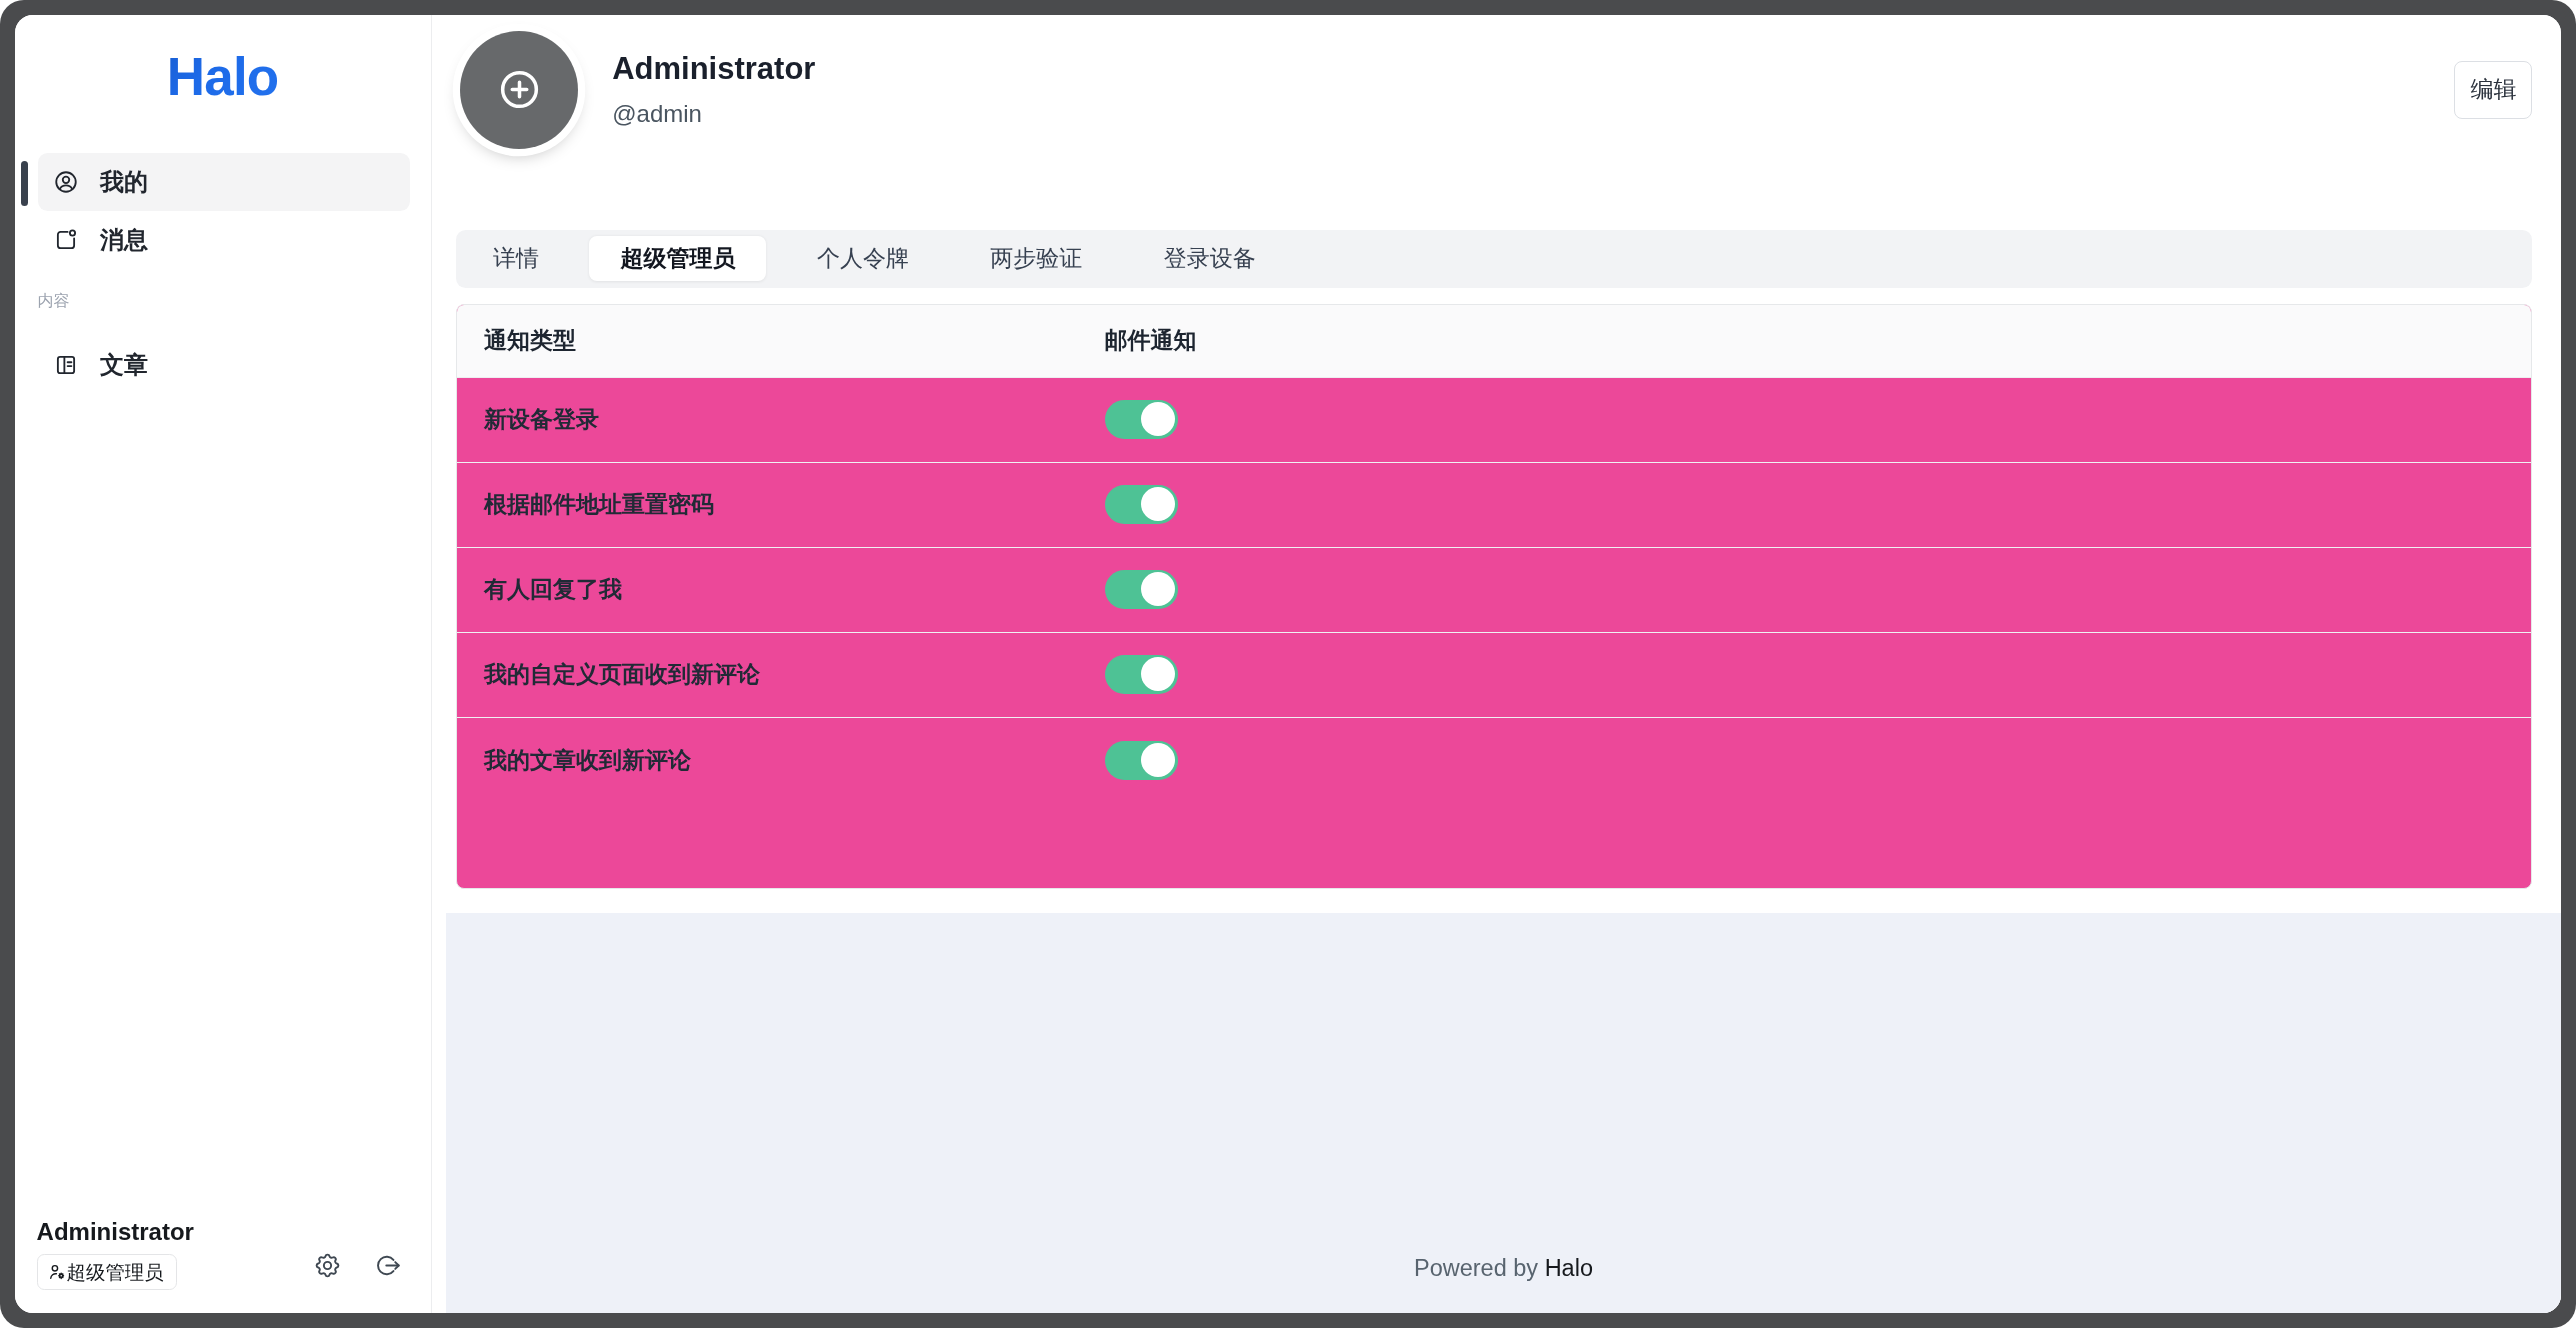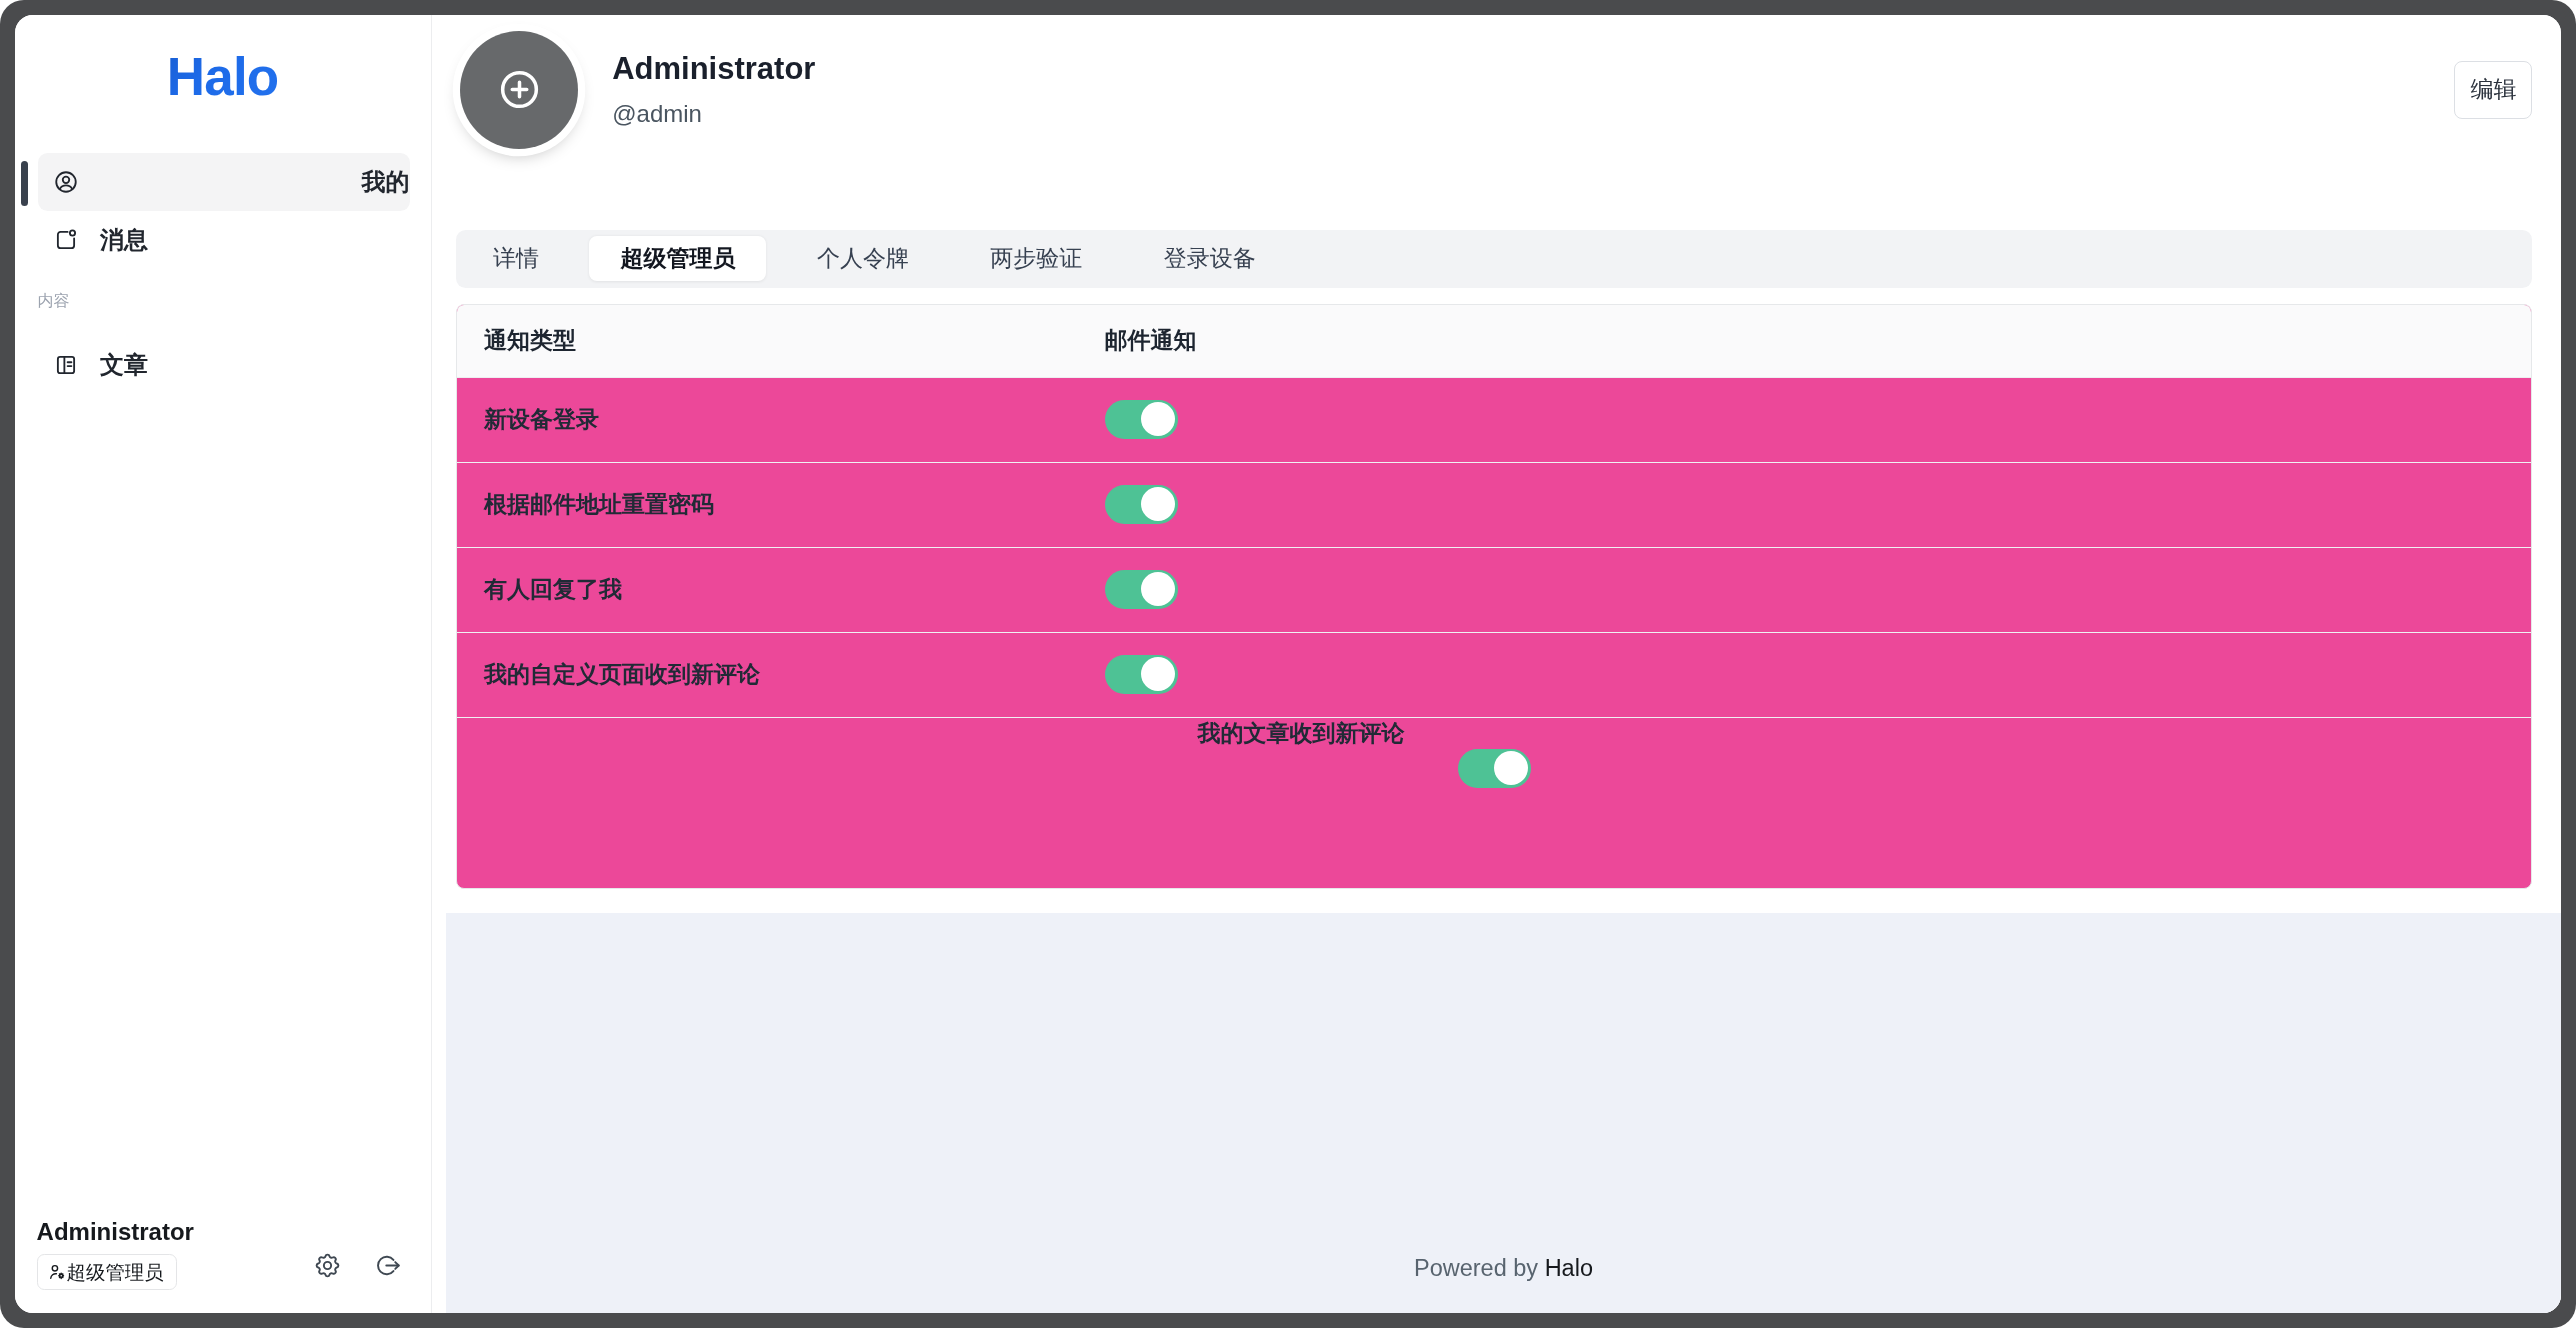--- a/index.html
+++ b/index.html
@@ -10,21 +10,21 @@
 
   
   .sidebar { position:absolute; left:0; top:0; bottom:0; width:417px; background:#fff; border-right:1.6px solid #ECEDEF; }
   .logo { position:absolute; top:31px; left:0; width:100%; text-align:center;
           font-size:53px; font-weight:800; letter-spacing:-0.8px;
           background:linear-gradient(135deg,#0C3F9C 0%,#1D6AE8 45%,#2B7CF5 100%);
           -webkit-background-clip:text; background-clip:text; color:transparent; }
   .nav { position:absolute; top:138px; left:23px; right:21px; }
   .nav-item { height:58px; border-radius:9.7px; display:flex; align-items:center; padding-left:15.4px;
               font-size:24px; font-weight:600; color:#21262E; cursor:pointer; }
-  .nav-item.active { background:#F4F4F5;justify-content:space-between; }
+  .nav-item.active { background:#F4F4F5; }
   .nav-item .nicon { width:26px; height:26px; margin-right:21px; display:flex; align-items:center; justify-content:center; }
   .nav-item svg { width:26px; height:26px; stroke:#21262E; stroke-width:1.7; fill:none; stroke-linecap:round; stroke-linejoin:round; }
   .active-bar { position:absolute; left:6.5px; top:146px; width:7.3px; height:45px; border-radius:4px; background:#39414D; }
   .section-label { margin:19.4px 0 21px 0; height:27.5px; font-size:16px; color:#9CA3AF; display:flex; align-items:center; }
 
   .side-footer { position:absolute; left:22px; right:29px; bottom:24px; height:71px; }
   .side-name { font-size:24px; font-weight:700; color:#16191D; margin-bottom:8px; }
   .role-badge { display:inline-flex; align-items:center; gap:0; border:1.6px solid #E4E5E7; border-radius:7.3px;
                 padding:3.2px 12px 3.2px 9px; font-size:19.4px; color:#16191D; background:#fff; }
   .role-badge svg { width:20px; height:20px; stroke:#16191D; stroke-width:1.7; fill:none; stroke-linecap:round; stroke-linejoin:round; }
@@ -55,21 +55,21 @@
          font-size:23px; color:#374151; cursor:pointer; white-space:nowrap; }
   .tab.active { background:#ffffff; color:#131720; font-weight:700; box-shadow:0 0.8px 3.2px rgba(0,0,0,.07); }
 
   .card { position:absolute; top:289px; left:22px; right:29px; height:585px; background:#ec4899;
           border:1.6px solid #E6E8EA; border-radius:8px; overflow:hidden;font-family:Liberation Serif, serif; }
   .thead { height:73px; background:#FAFAFB; border-bottom:1.6px solid #EDEEF0; display:flex; align-items:center;
            font-size:23px; font-weight:700; color:#1D2530; }
   .col1 { padding-left:27.5px; width:648px; flex:none; }
   .col2 { flex:1; }
   .trow { height:85px; display:flex; align-items:center; border-bottom:1.6px solid #F0F1F3; }
-  .trow:last-child { border-bottom:none;flex-direction:column; }
+  .trow:last-child { border-bottom:none; }
   .trow .label { font-size:23px; font-weight:600; color:#212A36; }
 
   .toggle { width:73px; height:39px; border-radius:19.4px; background:#DADDE1; position:relative; cursor:pointer; }
   .toggle.on { background:#4EC295; }
   .knob { position:absolute; top:2.4px; right:2.4px; width:34px; height:34px; border-radius:50%; background:#fff; }
 </style>
 </head>
 <body>
 
 <div class="frame">

